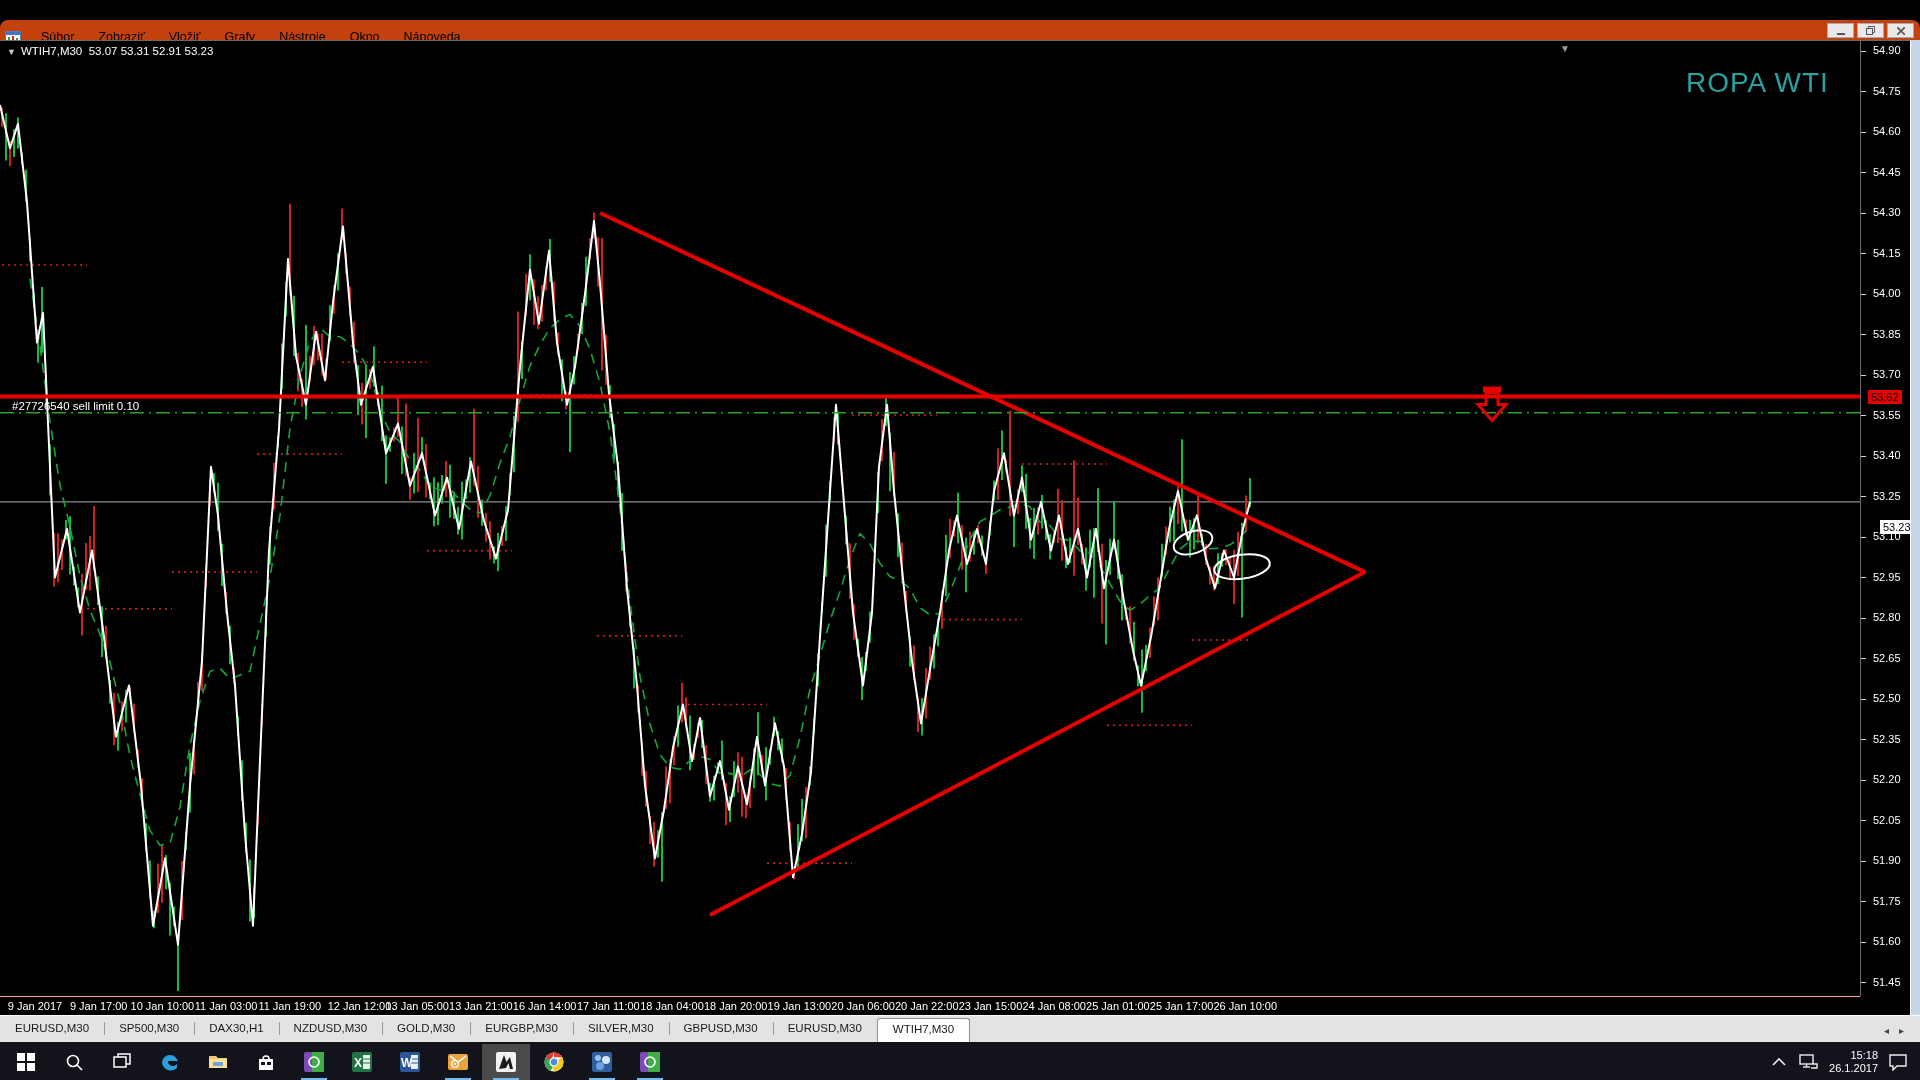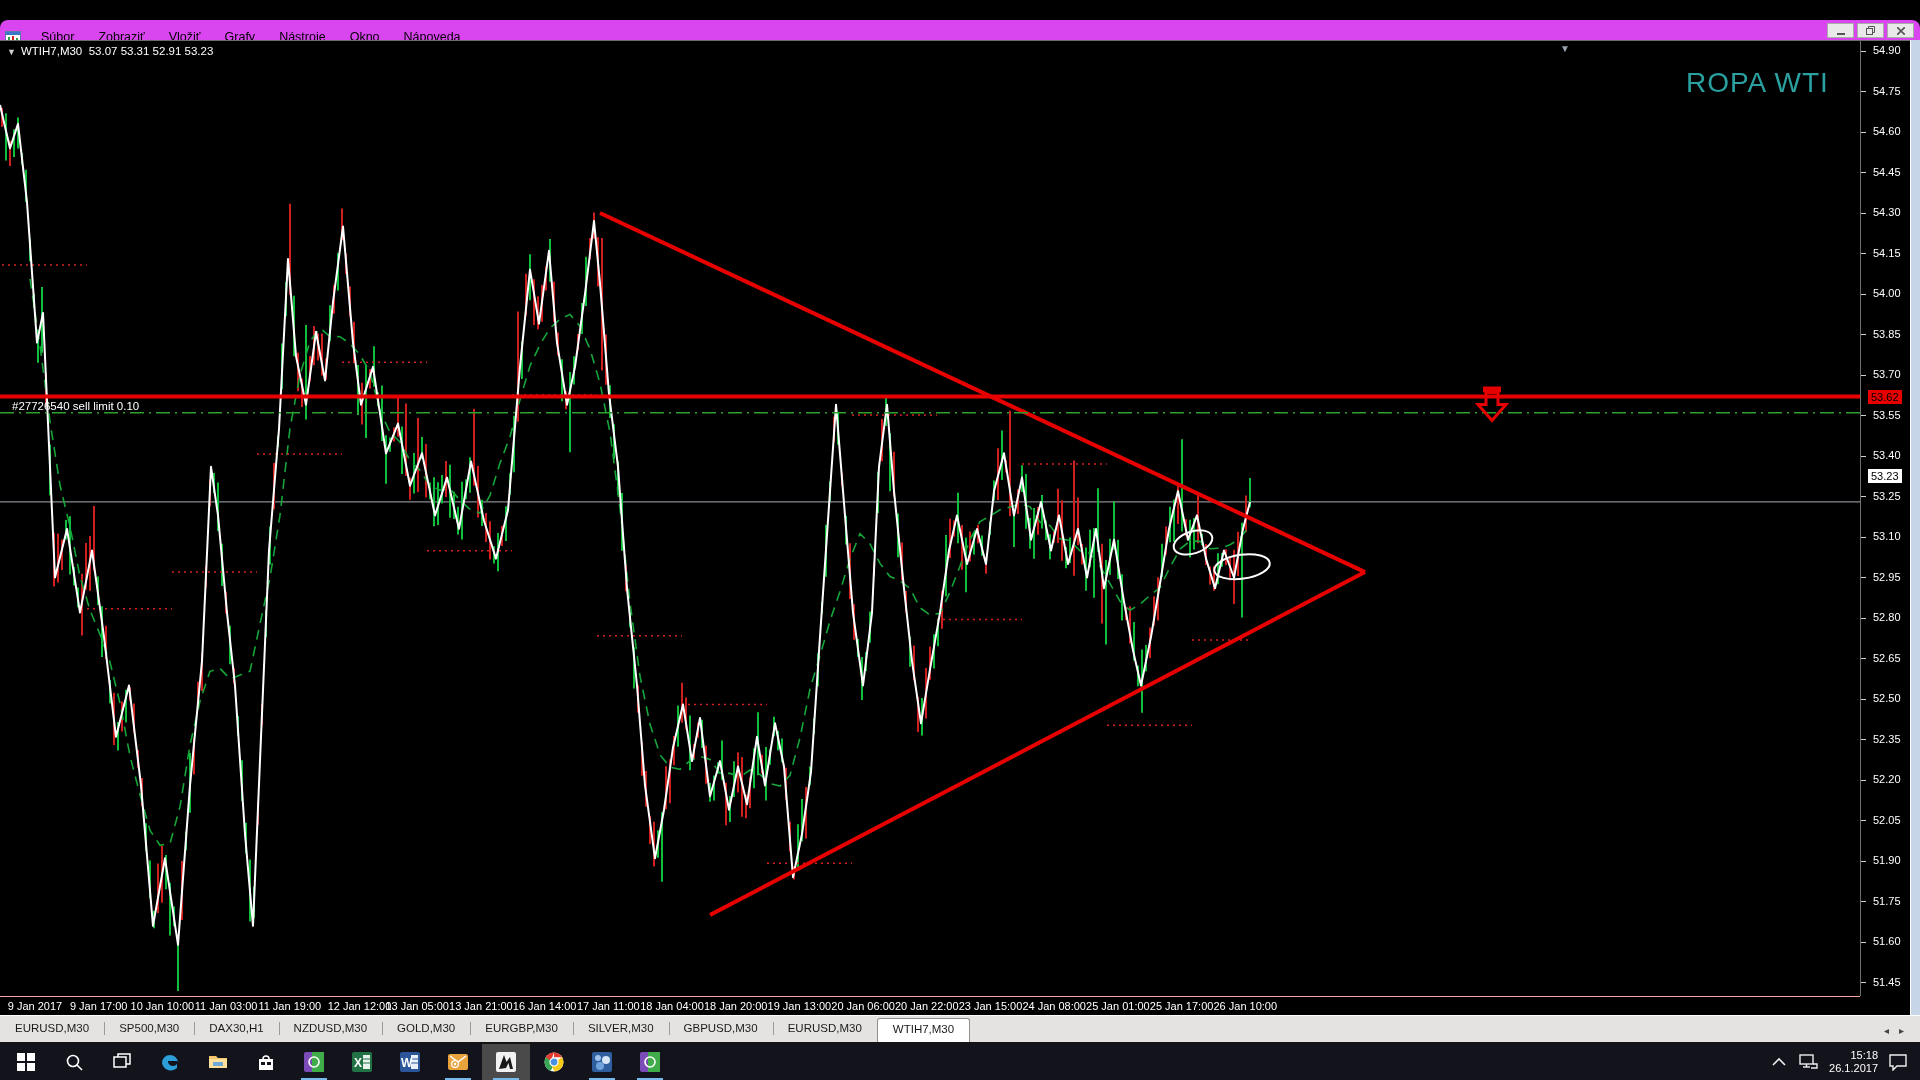--- a/index.html
+++ b/index.html
@@ -9,21 +9,21 @@
 
   
   .titlebar { position:absolute; left:0; top:0; width:1920px; height:20px; background:#ffffff;
               display:flex; align-items:center; }
   .titlebar .app-icon { width:14px; height:14px; margin:0 6px 0 7px; }
   .titlebar .title { font-size:12.5px; color:#000; }
   .win-controls { position:absolute; right:0; top:0; height:20px; display:flex; }
   .win-btn { width:46px; height:20px; display:flex; align-items:center; justify-content:center; color:#222; }
 
   
-  .menubar { position:absolute; left:0; top:20px; width:1920px; height:36px; background:#d946ef;
+  .menubar { position:absolute; left:0; top:20px; width:1920px; height:36px; background:#c2410c;
              display:flex; align-items:center; border-bottom:1px solid #d8d8d8;border-radius:8px; }
   .menubar .chart-icon { width:16px; height:13px; margin:0 8px 0 5px; }
   .menu-item { font-size:12.5px; color:#000; padding:0 12px; height:20px; line-height:19px; cursor:default; }
   .menu-item u { text-decoration:underline; }
   .mdi-controls { position:absolute; right:6px; top:3px; display:flex; gap:3px; }
   .mdi-btn { width:27px; height:15px; background:#e9e9e9; border:1px solid #ababab;
              display:flex; align-items:center; justify-content:center; color:#555; }
 
   
   .chart-area { position:absolute; left:0; top:40px; width:1920px; height:975px; background:#000;
@@ -483,21 +483,21 @@
         <div class="pa-label" style="top: 772.5px;">52.05</div>
         <div class="pa-tick" style="top: 819.5px;"></div>
         <div class="pa-label" style="top: 813px;">51.90</div>
         <div class="pa-tick" style="top: 860px;"></div>
         <div class="pa-label" style="top: 853.5px;">51.75</div>
         <div class="pa-tick" style="top: 900.5px;"></div>
         <div class="pa-label" style="top: 894px;">51.60</div>
         <div class="pa-tick" style="top: 941px;"></div>
         <div class="pa-label" style="top: 934.5px;">51.45</div>
         <div class="pa-box level" style="top: 348.6px;">53.62</div>
-        <div class="pa-box bid" style="top: 428px;">53.23</div>
+        <div class="pa-box bid" style="top: 479px; margin-left: 12px;">53.23</div>
       </div>
     <div class="time-axis" id="time-axis">
         <div class="ta-label" style="left: 35px;">9 Jan 2017</div>
         <div class="ta-label" style="left: 98.7px;">9 Jan 17:00</div>
         <div class="ta-label" style="left: 162.4px;">10 Jan 10:00</div>
         <div class="ta-label" style="left: 226.1px;">11 Jan 03:00</div>
         <div class="ta-label" style="left: 289.8px;">11 Jan 19:00</div>
         <div class="ta-label" style="left: 353.5px; padding-left: 12px;">12 Jan 12:00</div>
         <div class="ta-label" style="left: 417.2px;">13 Jan 05:00</div>
         <div class="ta-label" style="left: 480.9px;">13 Jan 21:00</div>

